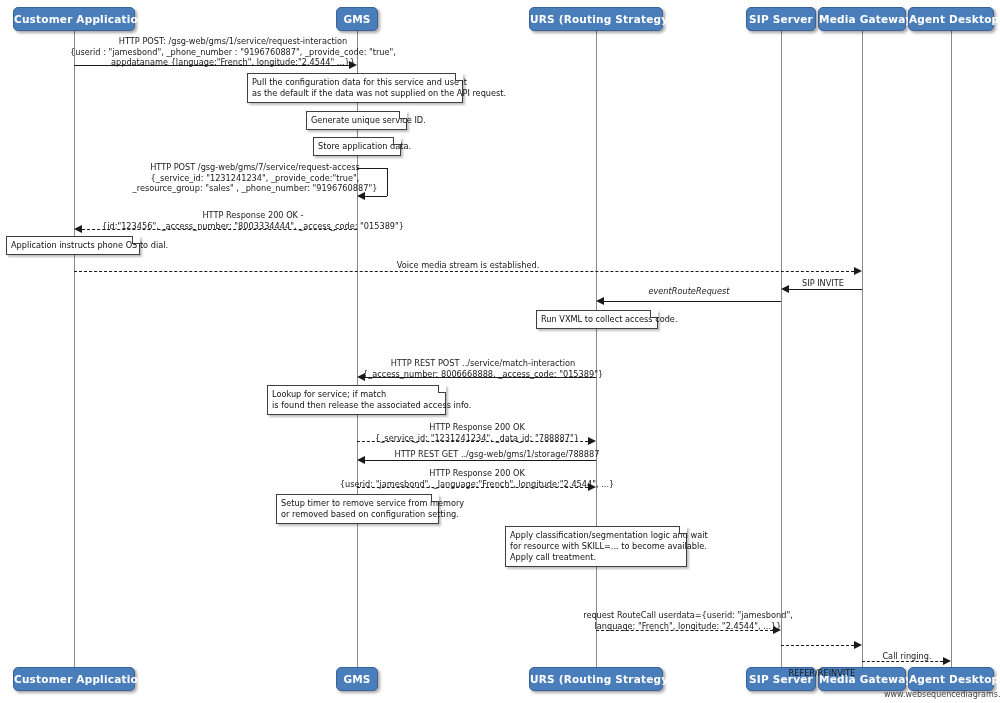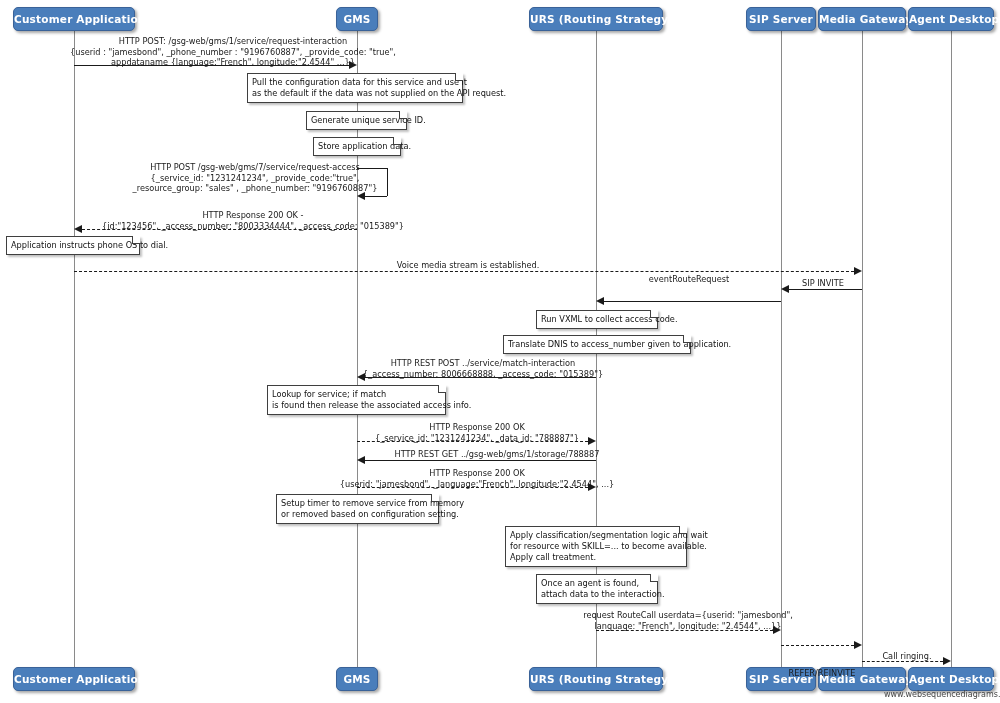--- a/index.html
+++ b/index.html
@@ -227,33 +227,29 @@
     <div class="arrowhead left" style="left:0px;"></div>
   </div>
   <div class="msg-label" style="left:823px; top:278px;">
     <div>SIP INVITE</div>
   </div>
 
   <div class="msg" style="left:596px; top:301px; width:185px;">
     <div class="line" style="left:8px; width:177px;"></div>
     <div class="arrowhead left" style="left:0px;"></div>
   </div>
-  <div class="msg-label" style="left:689px; top:274px;">
+  <div class="msg-label" style="left:689px; top:286px;font-style:italic;">
     <div>eventRouteRequest</div>
   </div>
 
   <div class="note" style="left:536px; top:310px; width:122px;">
     <div class="fold"></div>
     <div>Run VXML to collect access code.</div>
   </div>
 
-  <div class="note" style="left:503px; top:335px; width:188px;">
-    <div class="fold"></div>
-    <div>Translate DNIS to access_number given to application.</div>
-  </div>
 
   <div class="msg" style="left:357px; top:377px; width:239px;">
     <div class="line" style="left:8px; width:231px;"></div>
     <div class="arrowhead left" style="left:0px;"></div>
   </div>
   <div class="msg-label multi" style="left:483px; top:358px;">
     <div>HTTP REST POST ../service/match-interaction</div>
     <div>{_access_number: 8006668888, _access_code: "015389"}</div>
   </div>
 
@@ -295,25 +291,20 @@
     <div> or removed based on configuration setting.</div>
   </div>
 
   <div class="note" style="left:505px; top:526px; width:182px;">
     <div class="fold"></div>
     <div>Apply classification/segmentation logic and wait</div>
     <div> for resource with SKILL=... to become available.</div>
     <div>Apply call treatment.</div>
   </div>
 
-  <div class="note" style="left:536px; top:574px; width:122px;">
-    <div class="fold"></div>
-    <div>Once an agent is found,</div>
-    <div> attach data to the interaction.</div>
-  </div>
 
   <div class="msg dashed" style="left:596px; top:630px; width:185px;">
     <div class="line" style="width:177px;"></div>
     <div class="arrowhead right" style="left:177px;"></div>
   </div>
   <div class="msg-label multi" style="left:688px; top:610px;">
     <div>request RouteCall userdata={userid: "jamesbond",</div>
     <div>language: "French", longitude: "2.4544", ...}}</div>
   </div>
 

